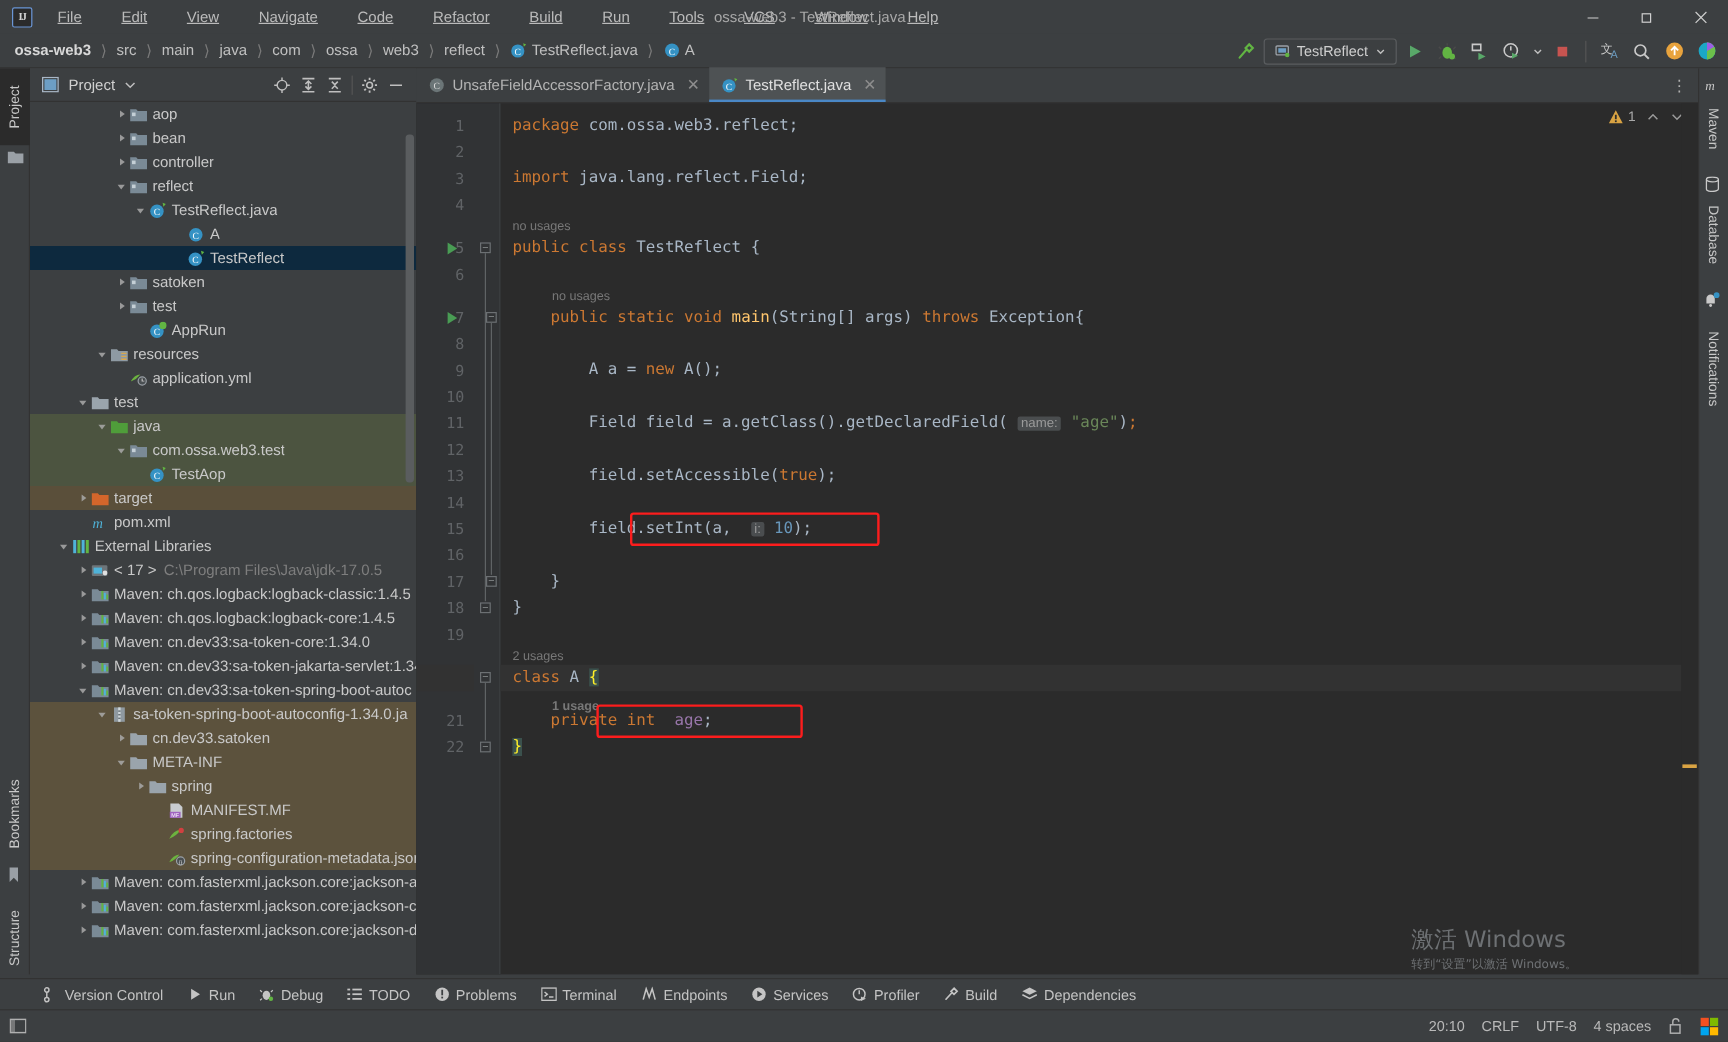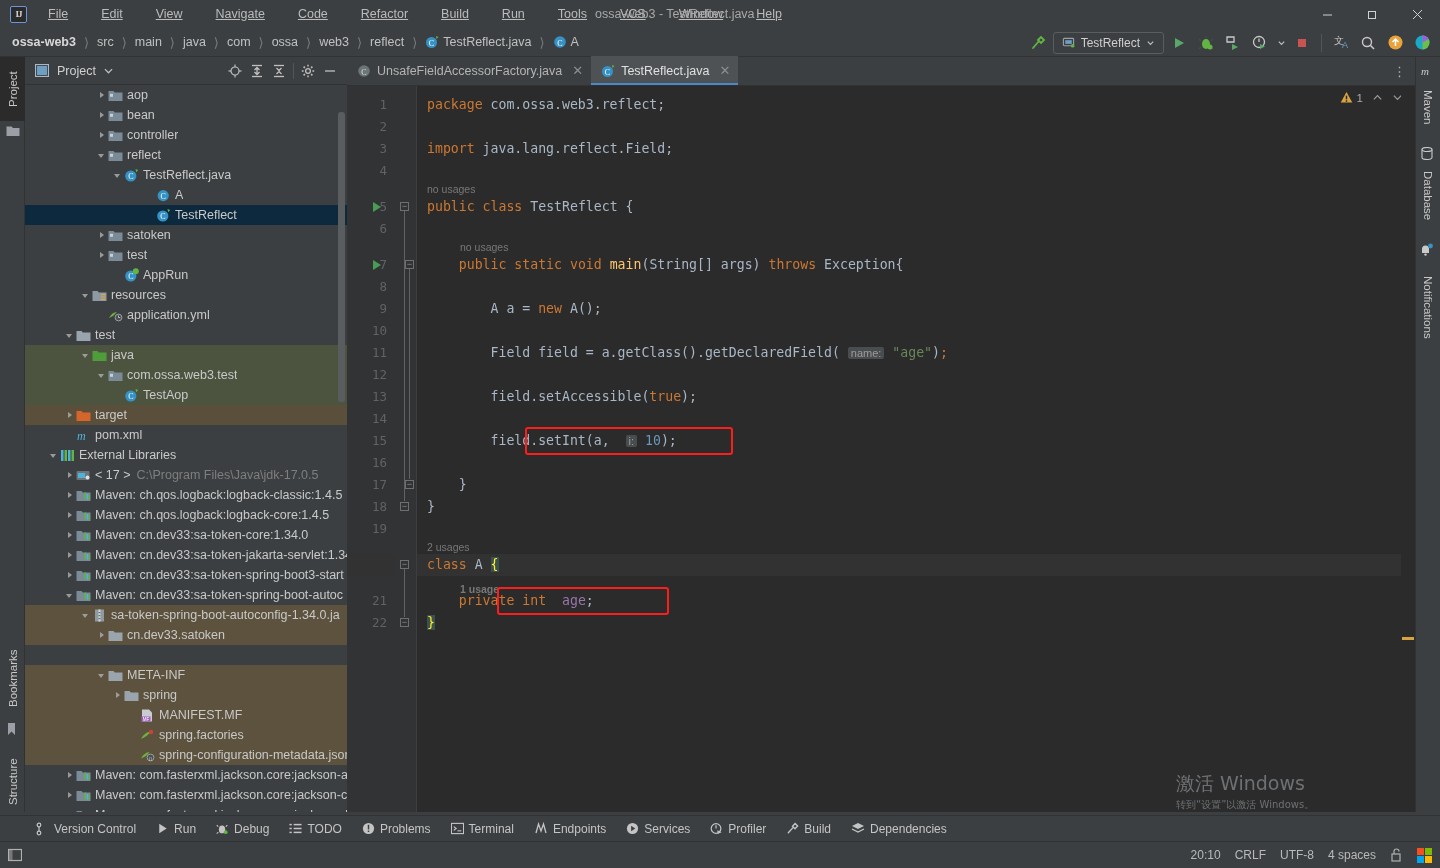--- a/index.html
+++ b/index.html
@@ -736,32 +736,20 @@
             <svg width="15" height="15" viewBox="0 0 15 15">
               <path d="M0.5 3 h5 l1.3 1.6 h7.7 V13 h-14 Z" fill="#7a8a96"></path>
               <rect x="8.5" y="4.5" width="1.6" height="7" fill="#62b543"></rect>
               <rect x="10.6" y="6" width="1.6" height="5.5" fill="#4fb3d9"></rect>
               <rect x="12.6" y="7.5" width="1.5" height="4" fill="#62b543"></rect>
             </svg>
           </span>
           <span class="tlabel">Maven: cn.dev33:sa-token-jakarta-servlet:1.34</span>
         </div>
         <div class="trow" style="padding-left: 40px;">
-          <span class="arrow r"></span>
-          <span class="ticon">
-            <svg width="15" height="15" viewBox="0 0 15 15">
-              <path d="M0.5 3 h5 l1.3 1.6 h7.7 V13 h-14 Z" fill="#7a8a96"></path>
-              <rect x="8.5" y="4.5" width="1.6" height="7" fill="#62b543"></rect>
-              <rect x="10.6" y="6" width="1.6" height="5.5" fill="#4fb3d9"></rect>
-              <rect x="12.6" y="7.5" width="1.5" height="4" fill="#62b543"></rect>
-            </svg>
-          </span>
-          <span class="tlabel">Maven: cn.dev33:sa-token-spring-boot3-start</span>
-        </div>
-        <div class="trow" style="padding-left: 40px;">
           <span class="arrow d"></span>
           <span class="ticon">
             <svg width="15" height="15" viewBox="0 0 15 15">
               <path d="M0.5 3 h5 l1.3 1.6 h7.7 V13 h-14 Z" fill="#7a8a96"></path>
               <rect x="8.5" y="4.5" width="1.6" height="7" fill="#62b543"></rect>
               <rect x="10.6" y="6" width="1.6" height="5.5" fill="#4fb3d9"></rect>
               <rect x="12.6" y="7.5" width="1.5" height="4" fill="#62b543"></rect>
             </svg>
           </span>
           <span class="tlabel">Maven: cn.dev33:sa-token-spring-boot-autoc</span>
@@ -781,21 +769,21 @@
         </div>
         <div class="trow tanhl" style="padding-left: 72px;">
           <span class="arrow r"></span>
           <span class="ticon">
             <svg width="15" height="15" viewBox="0 0 15 15">
               <path d="M0.5 3 h5 l1.3 1.6 h7.7 V13 h-14 Z" fill="#9aa4ac"></path>
             </svg>
           </span>
           <span class="tlabel">cn.dev33.satoken</span>
         </div>
-        <div class="trow tanhl" style="padding-left: 72px; margin-top: 20px;">
+        <div class="trow tanhl" style="padding-left: 72px;">
           <span class="arrow d"></span>
           <span class="ticon">
             <svg width="15" height="15" viewBox="0 0 15 15">
               <path d="M0.5 3 h5 l1.3 1.6 h7.7 V13 h-14 Z" fill="#9aa4ac"></path>
             </svg>
           </span>
           <span class="tlabel">META-INF</span>
         </div>
         <div class="trow tanhl" style="padding-left: 88px;">
           <span class="arrow r"></span>

